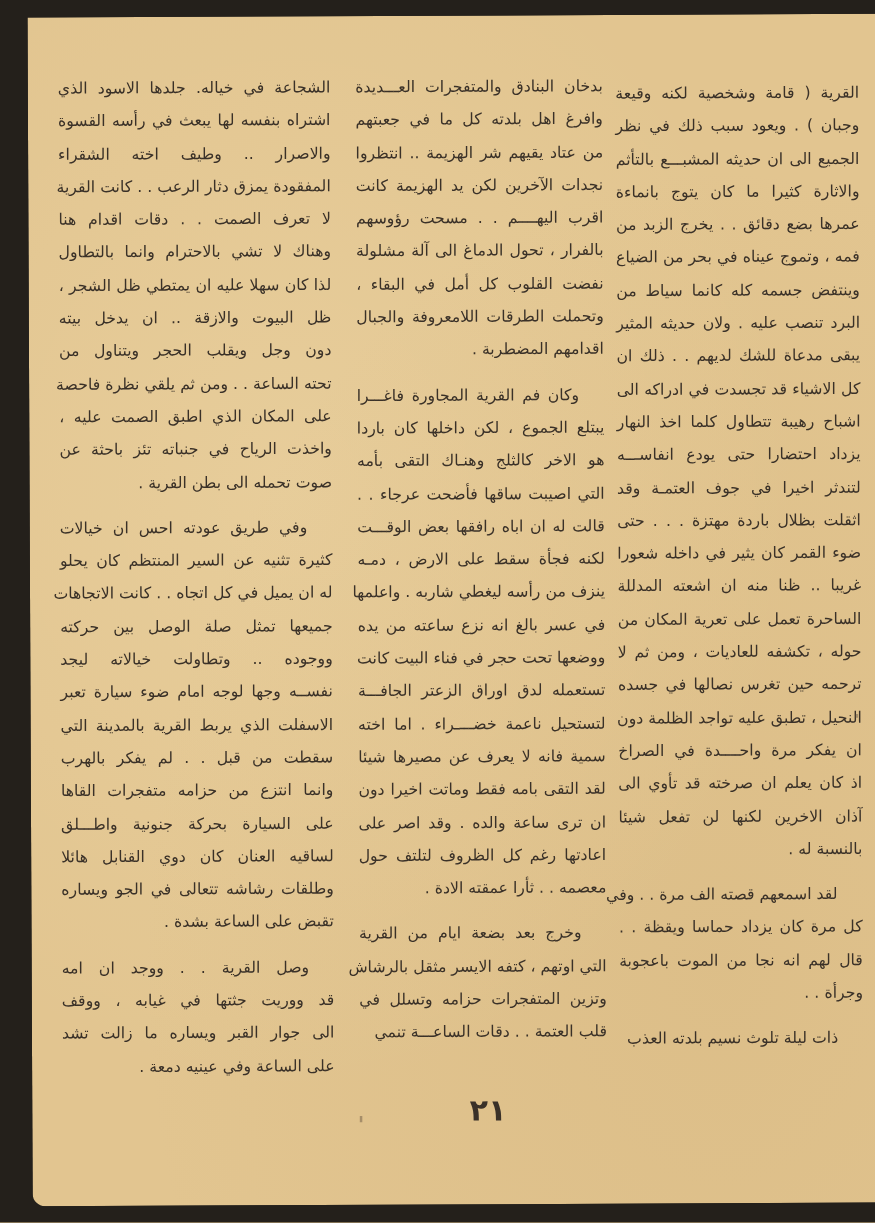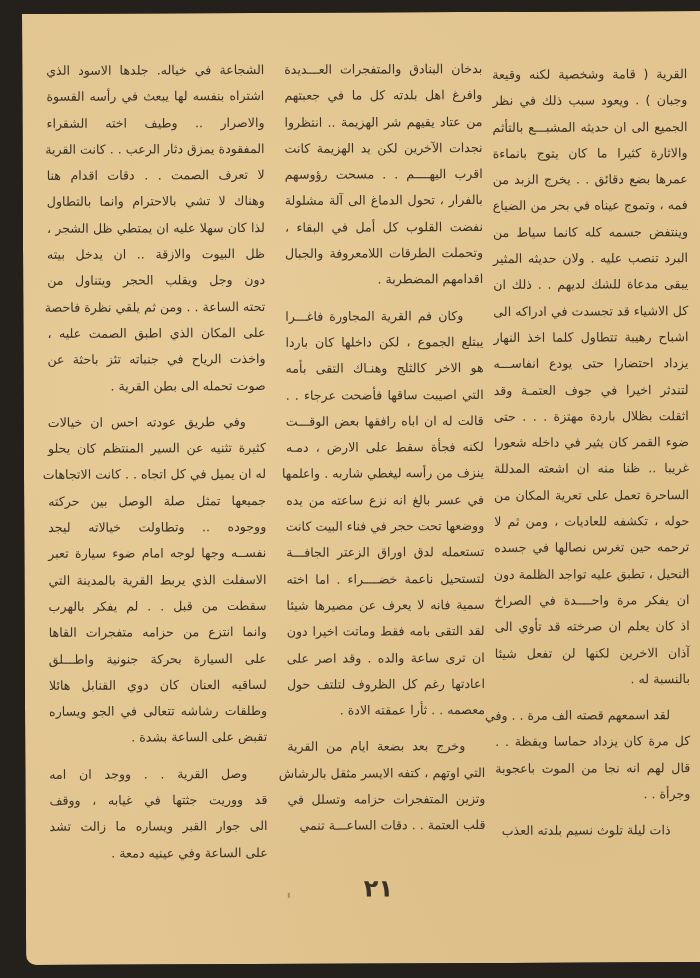--- a/index.html
+++ b/index.html
@@ -33,21 +33,21 @@
     .col p { margin: 0; }
     .col p + p { margin-top: 10px; }
     .col-right { left: 470px; width: 195px; top: 50px; }
     .col-mid   { left: 262px; width: 198px; top: 44px; }
     .col-left  { left: 24px;  width: 218px; top: 44px; }
     .line { display: block; white-space: nowrap; text-align-last: justify; text-align: justify; }
     .line.last { text-align-last: right; }
     .indent { padding-right: 20px; }
     .page-number {
       position: absolute;
-      left: 338px; top: 862px;
+      left: 350px; top: 862px;
       font-size: 24px; font-weight: bold;
       color: #3a3128;
       direction: rtl;
       font-family: "DejaVu Sans", sans-serif;
     }
     .speck { position: absolute; width: 2px; height: 5px; background: #6b5a45; opacity: 0.5; }
   </style>
 </head>
 <body>
 

